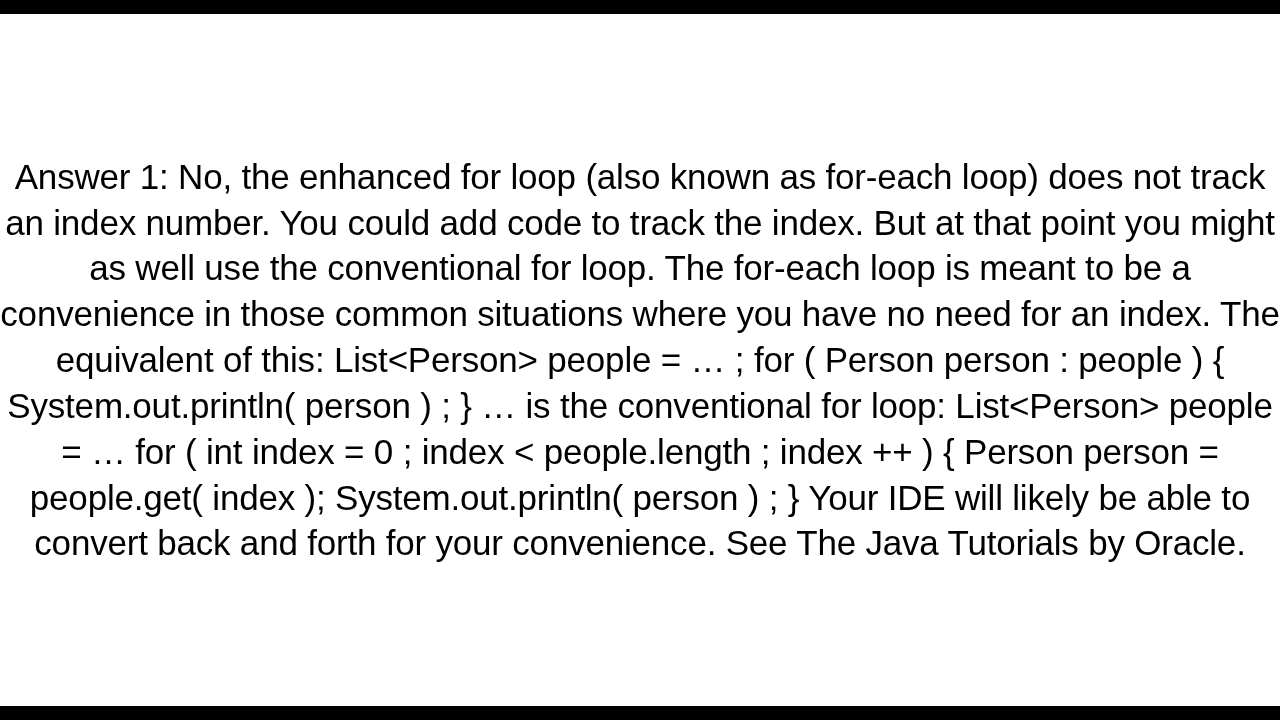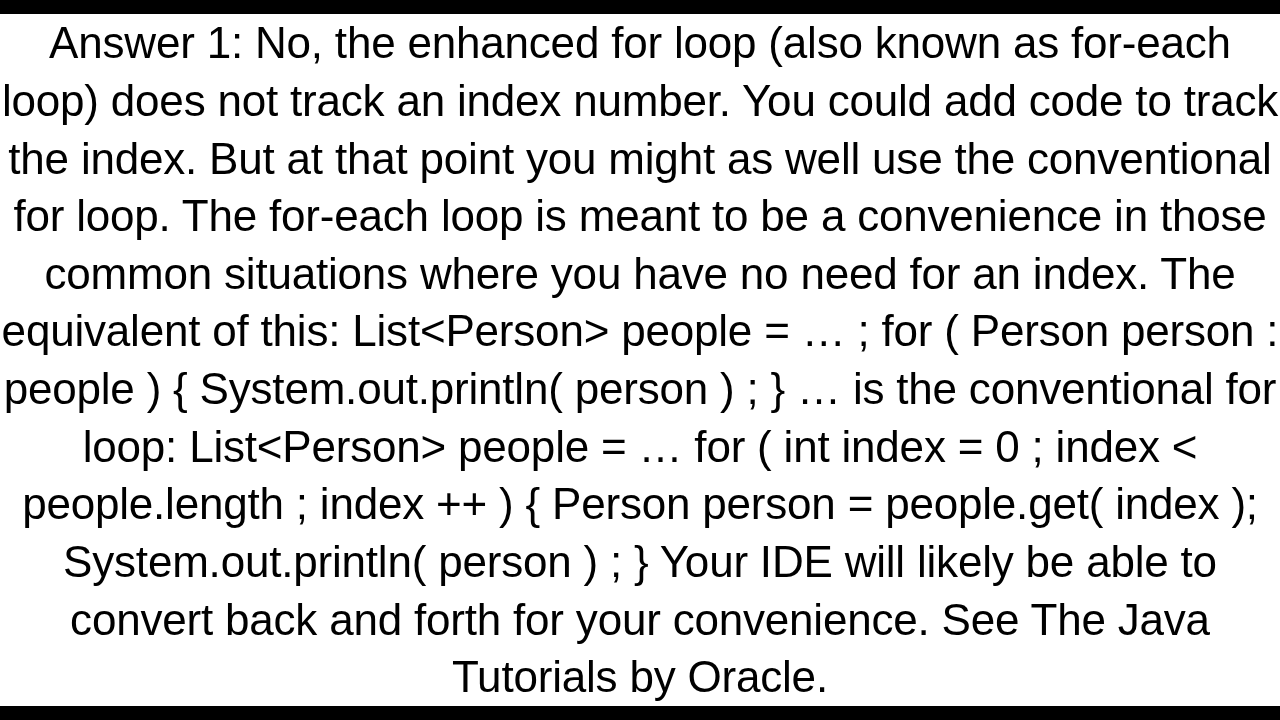--- a/index.html
+++ b/index.html
@@ -23,21 +23,21 @@
   .content {
     flex: 1;
     background: #fff;
     display: flex;
     align-items: center;
     justify-content: center;
     overflow: hidden;
   }
   .text-block {
     color: #000;
-    font-size: 44px;
+    font-size: 35px;
     line-height: 1.31;
     text-align: center;
     width: 100%;
     padding: 0;
     letter-spacing: -0.2px;
   }
 </style>
 </head>
 <body>
 

